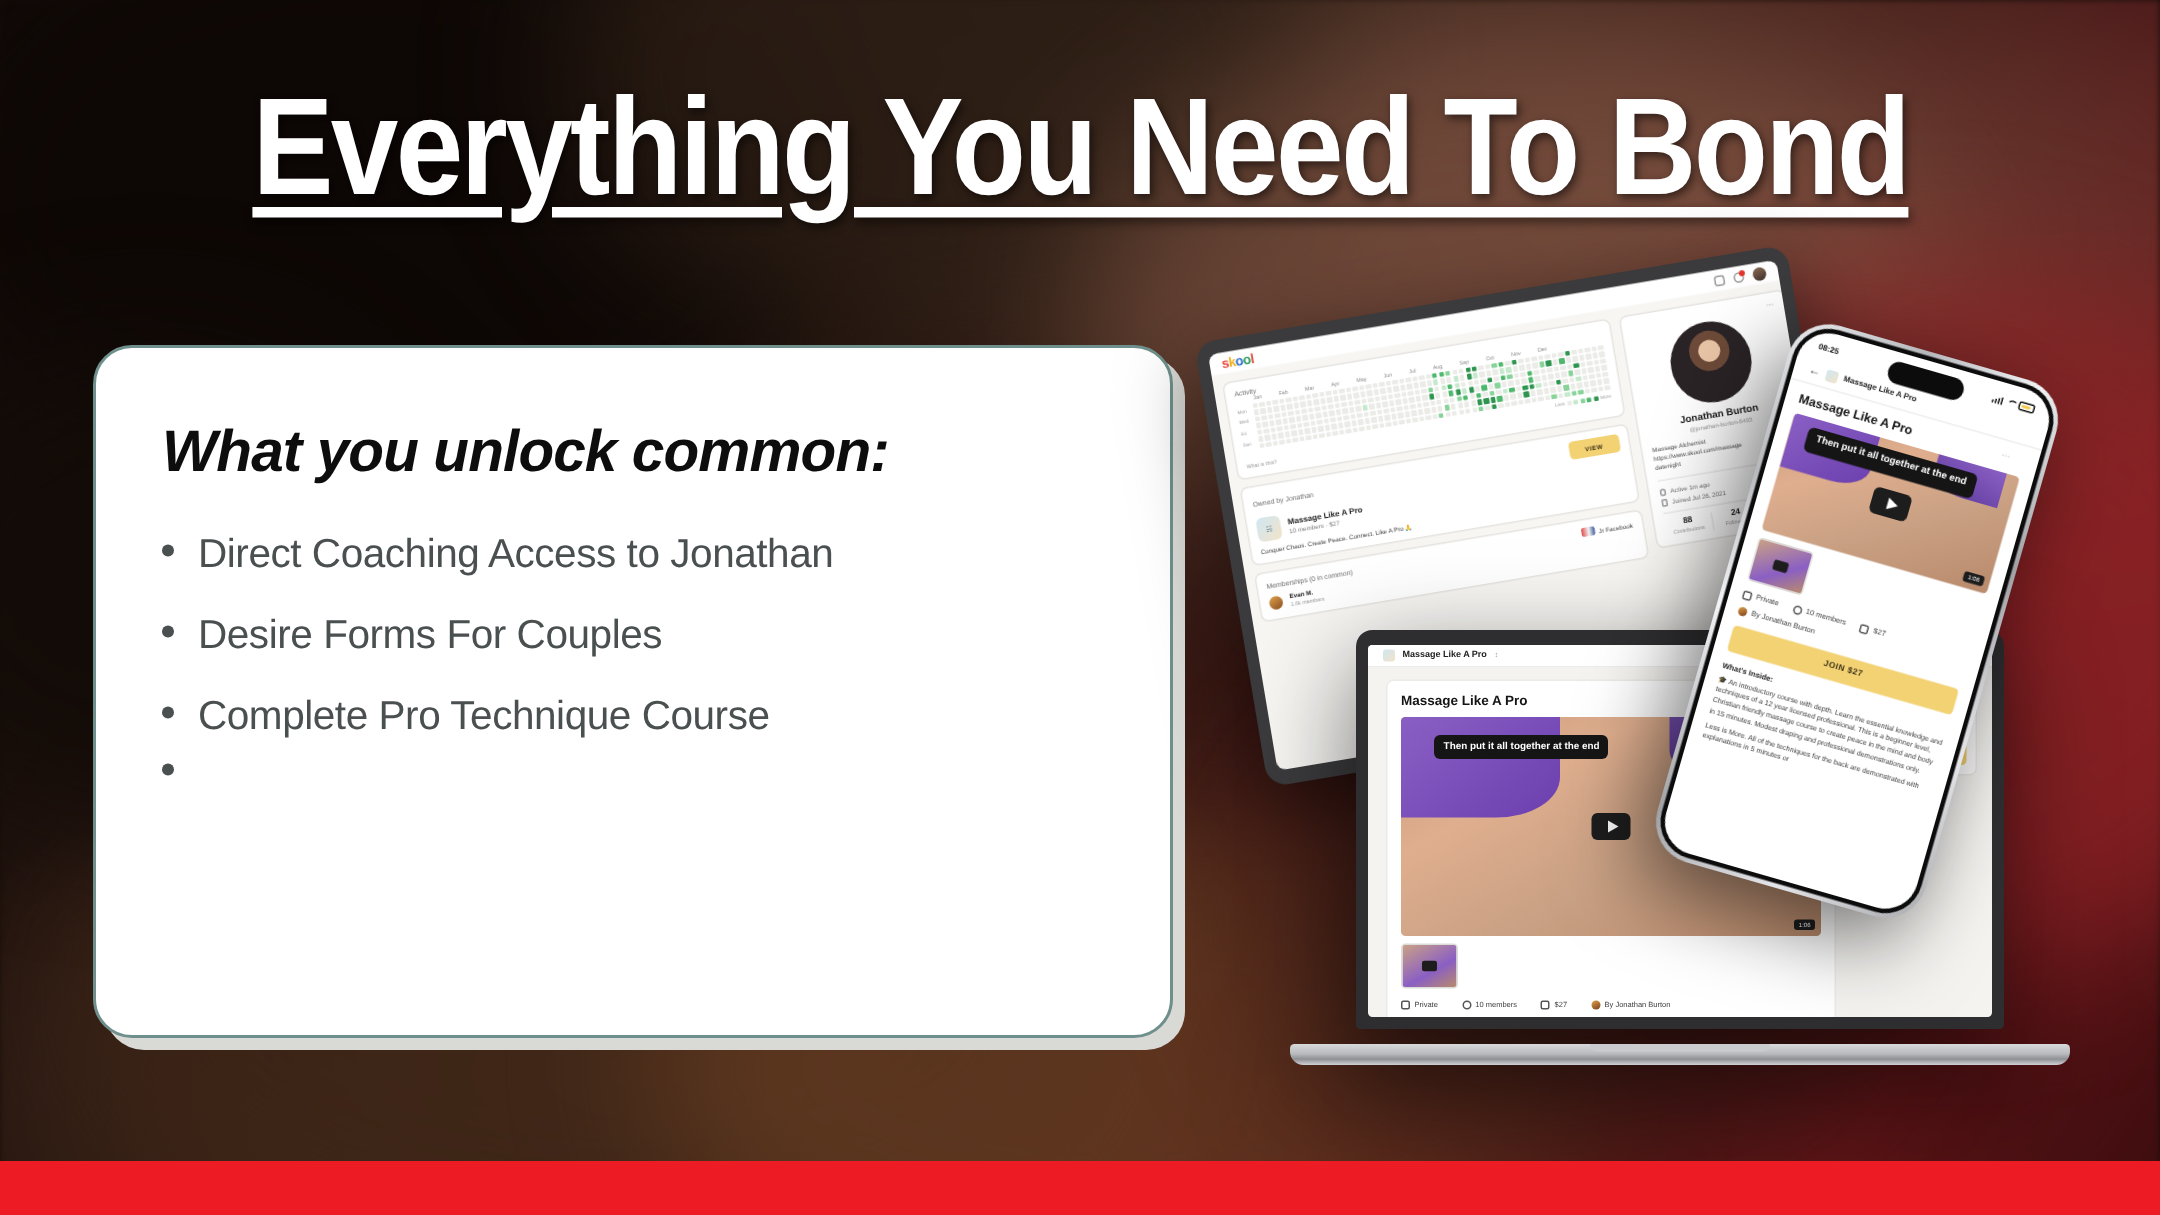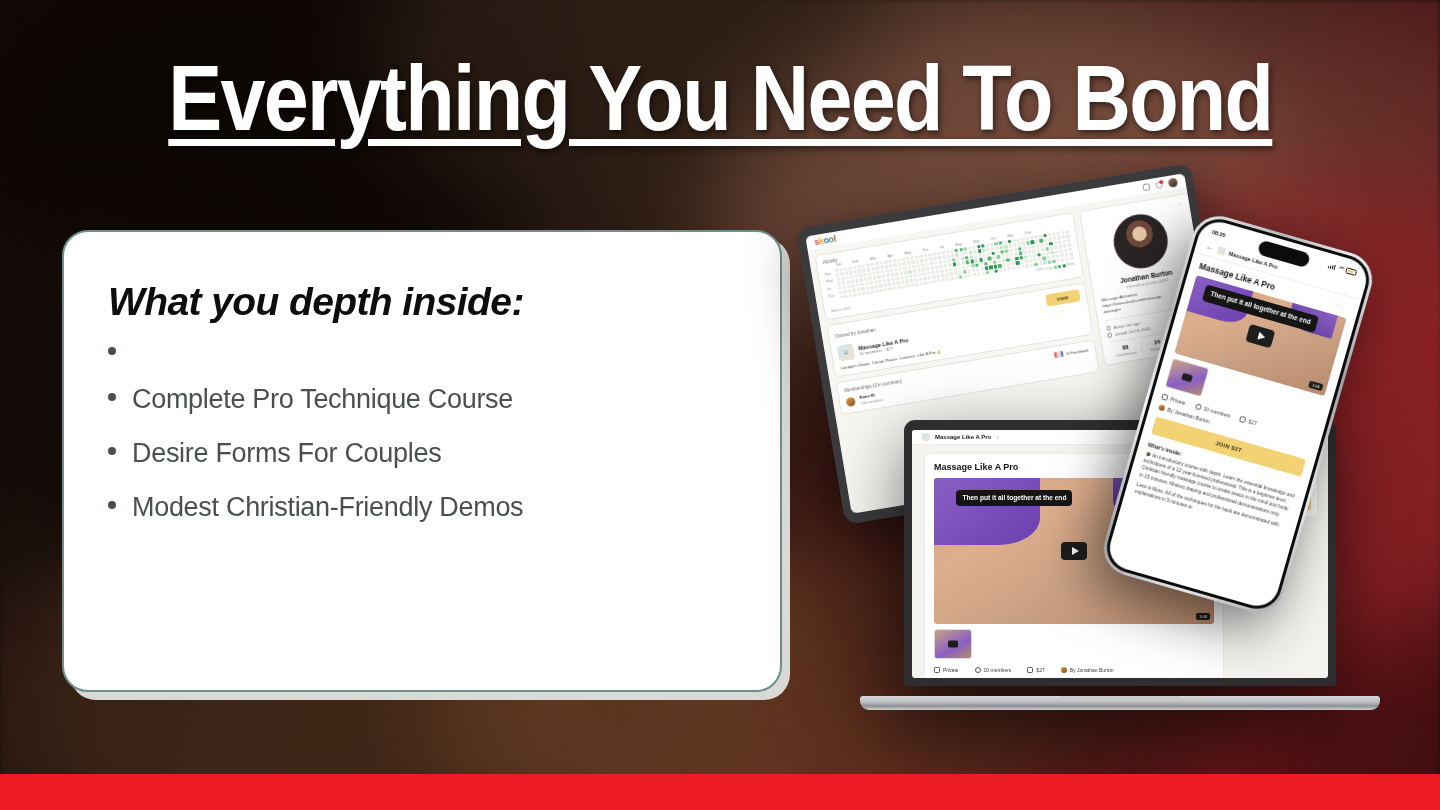--- a/index.html
+++ b/index.html
@@ -313,36 +313,36 @@
   <div class="bg-blob b7"></div>
   <div class="bg-blob b8"></div>
 </div>
 
 <div class="title-wrap">
   <div class="title">Everything You Need To Bond</div>
 </div>
 
 <div class="card-shadow"></div>
 <div class="card">
-  <div class="card-heading">What you depth inside:</div>
+  <div class="card-heading">What you unlock common:</div>
   <ul class="bullets">
     <li>
       <span class="bullet-dot"></span>
+      <span>Direct Coaching Access to Jonathan</span>
+    </li>
+    <li>
+      <span class="bullet-dot"></span>
+      <span>Desire Forms For Couples</span>
     </li>
     <li>
       <span class="bullet-dot"></span>
       <span>Complete Pro Technique Course</span>
     </li>
     <li>
       <span class="bullet-dot"></span>
-      <span>Desire Forms For Couples</span>
-    </li>
-    <li>
-      <span class="bullet-dot"></span>
-      <span>Modest Christian-Friendly Demos</span>
     </li>
   </ul>
 </div>
 
 <div class="devices">
 
   <div class="lap-back">
     <div class="bezel">
       <div class="screen">
 

